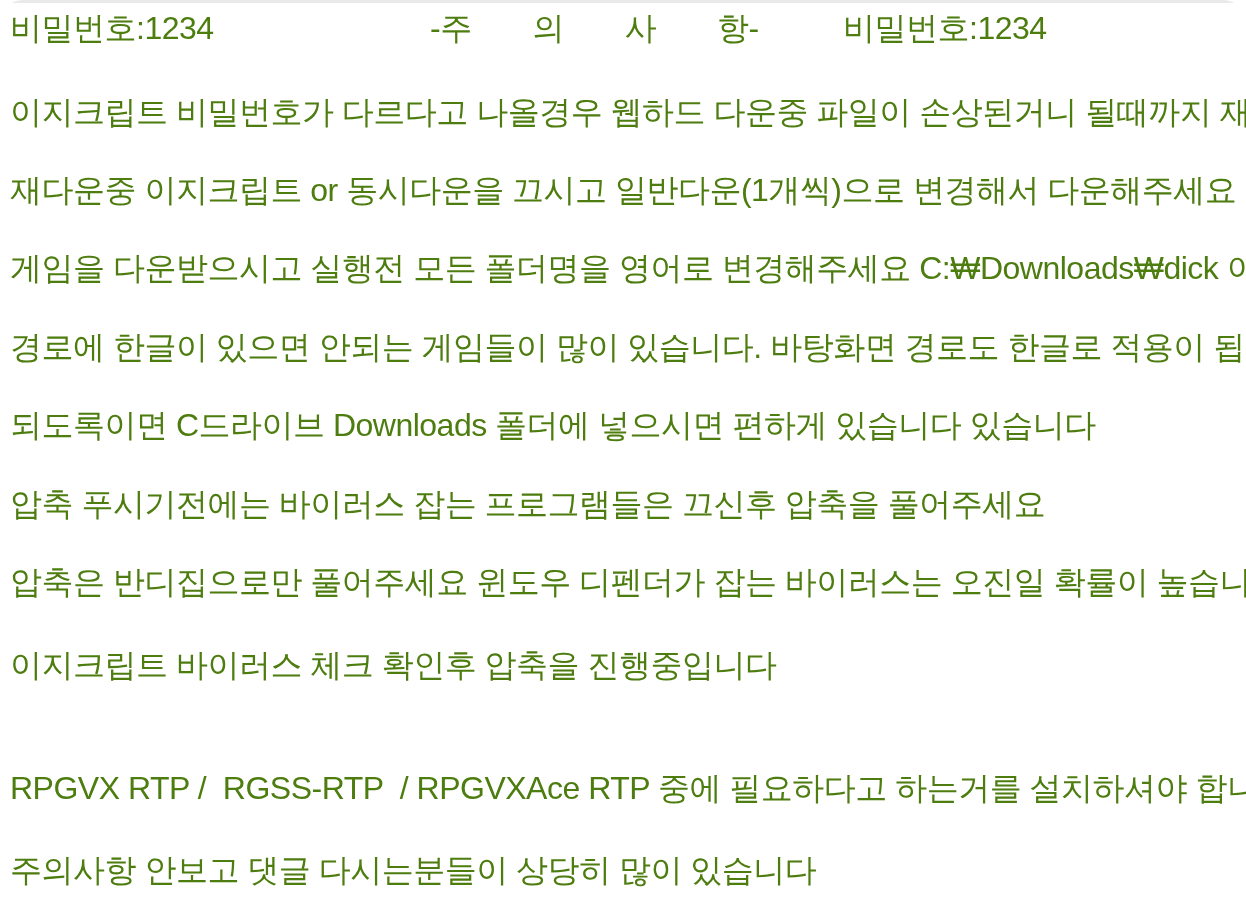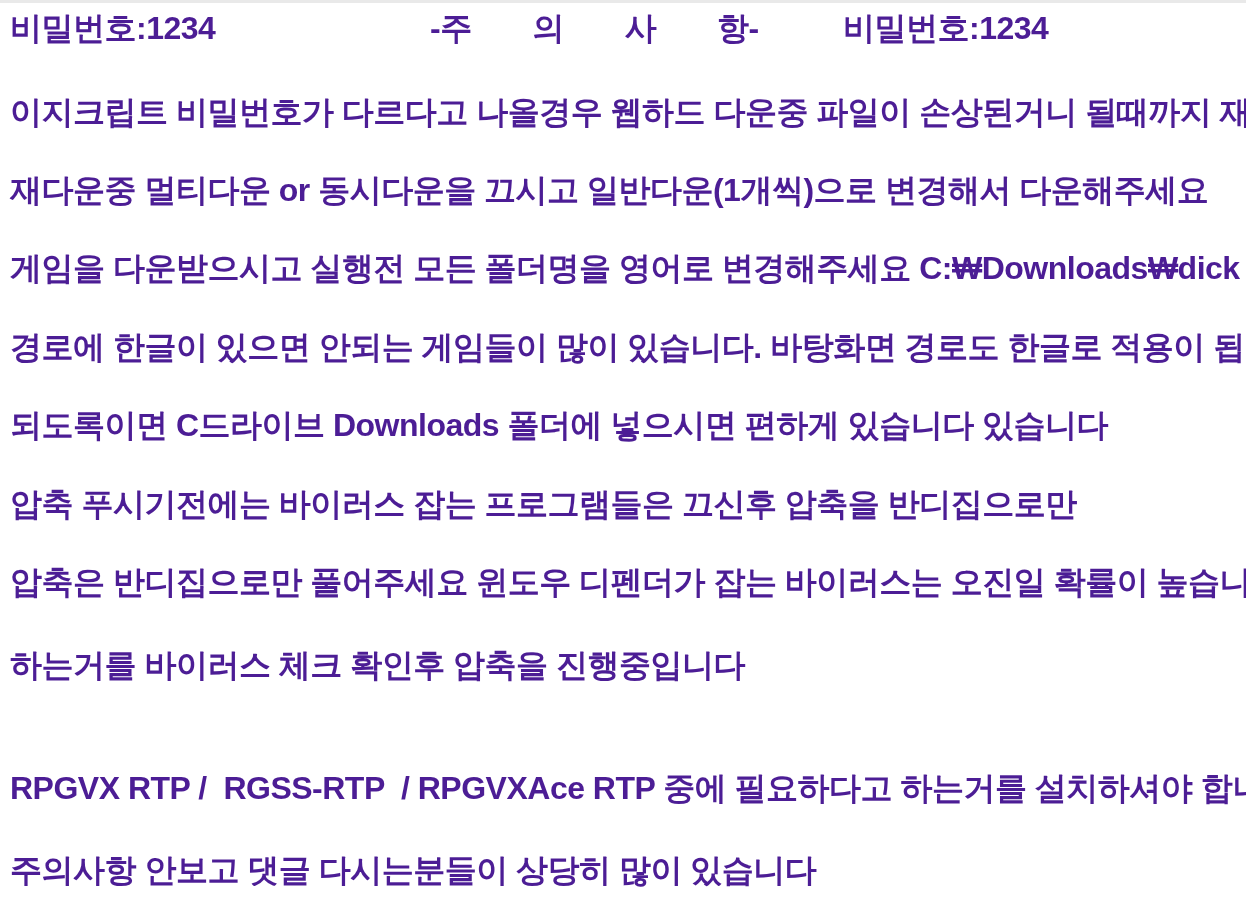--- a/index.html
+++ b/index.html
@@ -7,22 +7,23 @@
     padding: 0;
     background: #ffffff;
   }
   .page {
     position: relative;
     width: 1246px;
     height: 897px;
     background: #ffffff;
     overflow: hidden;
     font-family: "Liberation Sans", "DejaVu Sans", sans-serif;
-    font-weight: 700;
-    color: #4c1d95;
+    font-weight: 400;
+    color: #4d7c0f;
+    border-radius: 23px;
   }
   .topbar {
     position: absolute;
     top: 0;
     left: 0;
     width: 100%;
     height: 3px;
     background: #e9e9e9;
   }
   .tline {
@@ -51,22 +52,22 @@
 <body>
 
 <div class="page">
   <div class="topbar"></div>
 
   <span class="tline pw-left">비밀번호:1234</span>
   <span class="tline title">-주  의  사  항-</span>
   <span class="tline pw-right">비밀번호:1234</span>
 
   <div class="tline l0">이지크립트 비밀번호가 다르다고 나올경우 웹하드 다운중 파일이 손상된거니 될때까지 재다운</div>
-  <div class="tline l1">재다운중 멀티다운 or 동시다운을 끄시고 일반다운(1개씩)으로 변경해서 다운해주세요</div>
+  <div class="tline l1">재다운중 이지크립트 or 동시다운을 끄시고 일반다운(1개씩)으로 변경해서 다운해주세요</div>
   <div class="tline l2">게임을 다운받으시고 실행전 모든 폴더명을 영어로 변경해주세요 C:₩Downloads₩dick 이런식</div>
   <div class="tline l3">경로에 한글이 있으면 안되는 게임들이 많이 있습니다. 바탕화면 경로도 한글로 적용이 됩니다</div>
   <div class="tline l4">되도록이면 C드라이브 Downloads 폴더에 넣으시면 편하게 있습니다 있습니다</div>
-  <div class="tline l5">압축 푸시기전에는 바이러스 잡는 프로그램들은 끄신후 압축을 반디집으로만</div>
+  <div class="tline l5">압축 푸시기전에는 바이러스 잡는 프로그램들은 끄신후 압축을 풀어주세요</div>
   <div class="tline l6">압축은 반디집으로만 풀어주세요 윈도우 디펜더가 잡는 바이러스는 오진일 확률이 높습니다</div>
-  <div class="tline l7">하는거를 바이러스 체크 확인후 압축을 진행중입니다</div>
+  <div class="tline l7">이지크립트 바이러스 체크 확인후 압축을 진행중입니다</div>
   <div class="tline l9">RPGVX RTP /  RGSS-RTP  / RPGVXAce RTP 중에 필요하다고 하는거를 설치하셔야 합니다</div>
   <div class="tline l10">주의사항 안보고 댓글 다시는분들이 상당히 많이 있습니다</div>
 </div>
 
 </body></html>

